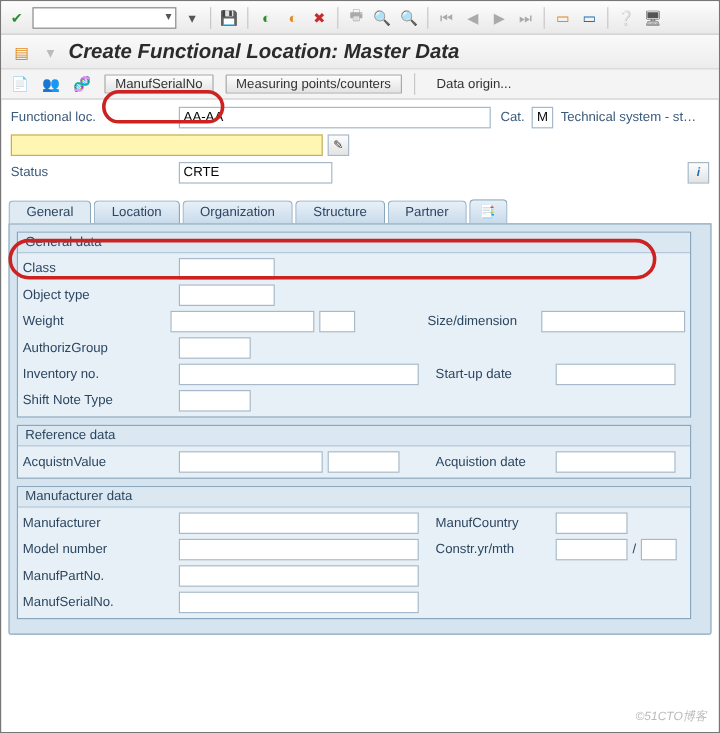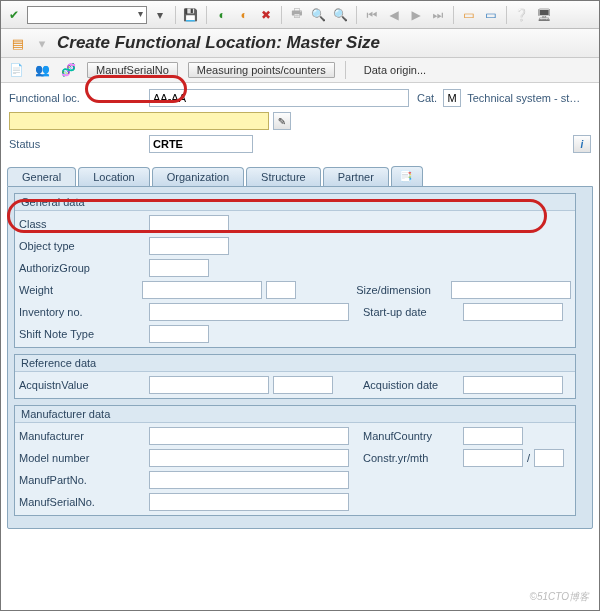--- a/index.html
+++ b/index.html
@@ -89,21 +89,21 @@
   <div class="tb-btn ic-orange">▭</div>
   <div class="tb-btn ic-blue">▭</div>
   <div class="tb-sep"></div>
   <div class="tb-btn ic-blue">❔</div>
   <div class="tb-btn">🖥</div>
 </div>
 
 <div class="title-row">
   <div class="ic ic-orange">▤</div>
   <div class="ic" style="color:#bbb">▾</div>
-  <div class="title-text">Create Functional Location: Master Size</div>
+  <div class="title-text">Create Functional Location: Master Data</div>
 </div>
 
 <div class="sec-tb">
   <div class="ic">📄</div>
   <div class="ic" style="color:#c98a2a">👥</div>
   <div class="ic">🧬</div>
   <div class="sec-btn">ManufSerialNo</div>
   <div class="sec-btn">Measuring points/counters</div>
   <div class="vsep"></div>
   <div class="sec-btn" style="border:none;background:none">Data origin...</div>
@@ -116,21 +116,21 @@
     <div class="cat-lbl">Cat.</div>
     <input class="fld" style="width: 18px; text-align: center;" value="M">
     <div style="margin-left:6px;color:#3a5a7a">Technical system - st…</div>
   </div>
   <div class="hdr-row">
     <input class="fld yellow" style="width: 260px;" value="">
     <div class="micro-btn" style="margin-left:4px">✎</div>
   </div>
   <div class="hdr-row">
     <div class="hdr-lbl">Status</div>
-    <input class="fld" style="width: 104px; font-weight: bold;" value="CRTE">
+    <input class="fld" style="width: 128px;" value="CRTE">
     <div style="flex:1"></div>
     <div class="micro-btn info-btn">i</div>
   </div>
 </div>
 
 <div class="tab-area">
   <div class="tab-wrap">
     <div class="tab active">General</div>
     <div class="tab">Location</div>
     <div class="tab">Organization</div>
@@ -146,31 +146,31 @@
       <div class="grp-body">
         <div class="grow">
           <div class="glbl">Class</div>
           <input class="gfld w80" style="">
         </div>
         <div class="grow">
           <div class="glbl">Object type</div>
           <input class="gfld w80" style="">
         </div>
         <div class="grow">
-          <div class="glbl">AuthorizGroup</div>
-          <input class="gfld w60" style="">
-        </div>
-        <div class="grow">
           <div class="glbl">Weight</div>
           <input class="gfld w120" style="">
           <input class="gfld w30" style="margin-left: 4px;">
           <div class="glbl2" style="margin-left:60px">Size/dimension</div>
           <input class="gfld w120" style="">
         </div>
         <div class="grow">
+          <div class="glbl">AuthorizGroup</div>
+          <input class="gfld w60" style="">
+        </div>
+        <div class="grow">
           <div class="glbl">Inventory no.</div>
           <input class="gfld w200" style="">
           <div class="glbl2" style="margin-left:14px">Start-up date</div>
           <input class="gfld w100" style="">
         </div>
         <div class="grow">
           <div class="glbl">Shift Note Type</div>
           <input class="gfld w60" style="">
         </div>
       </div>

